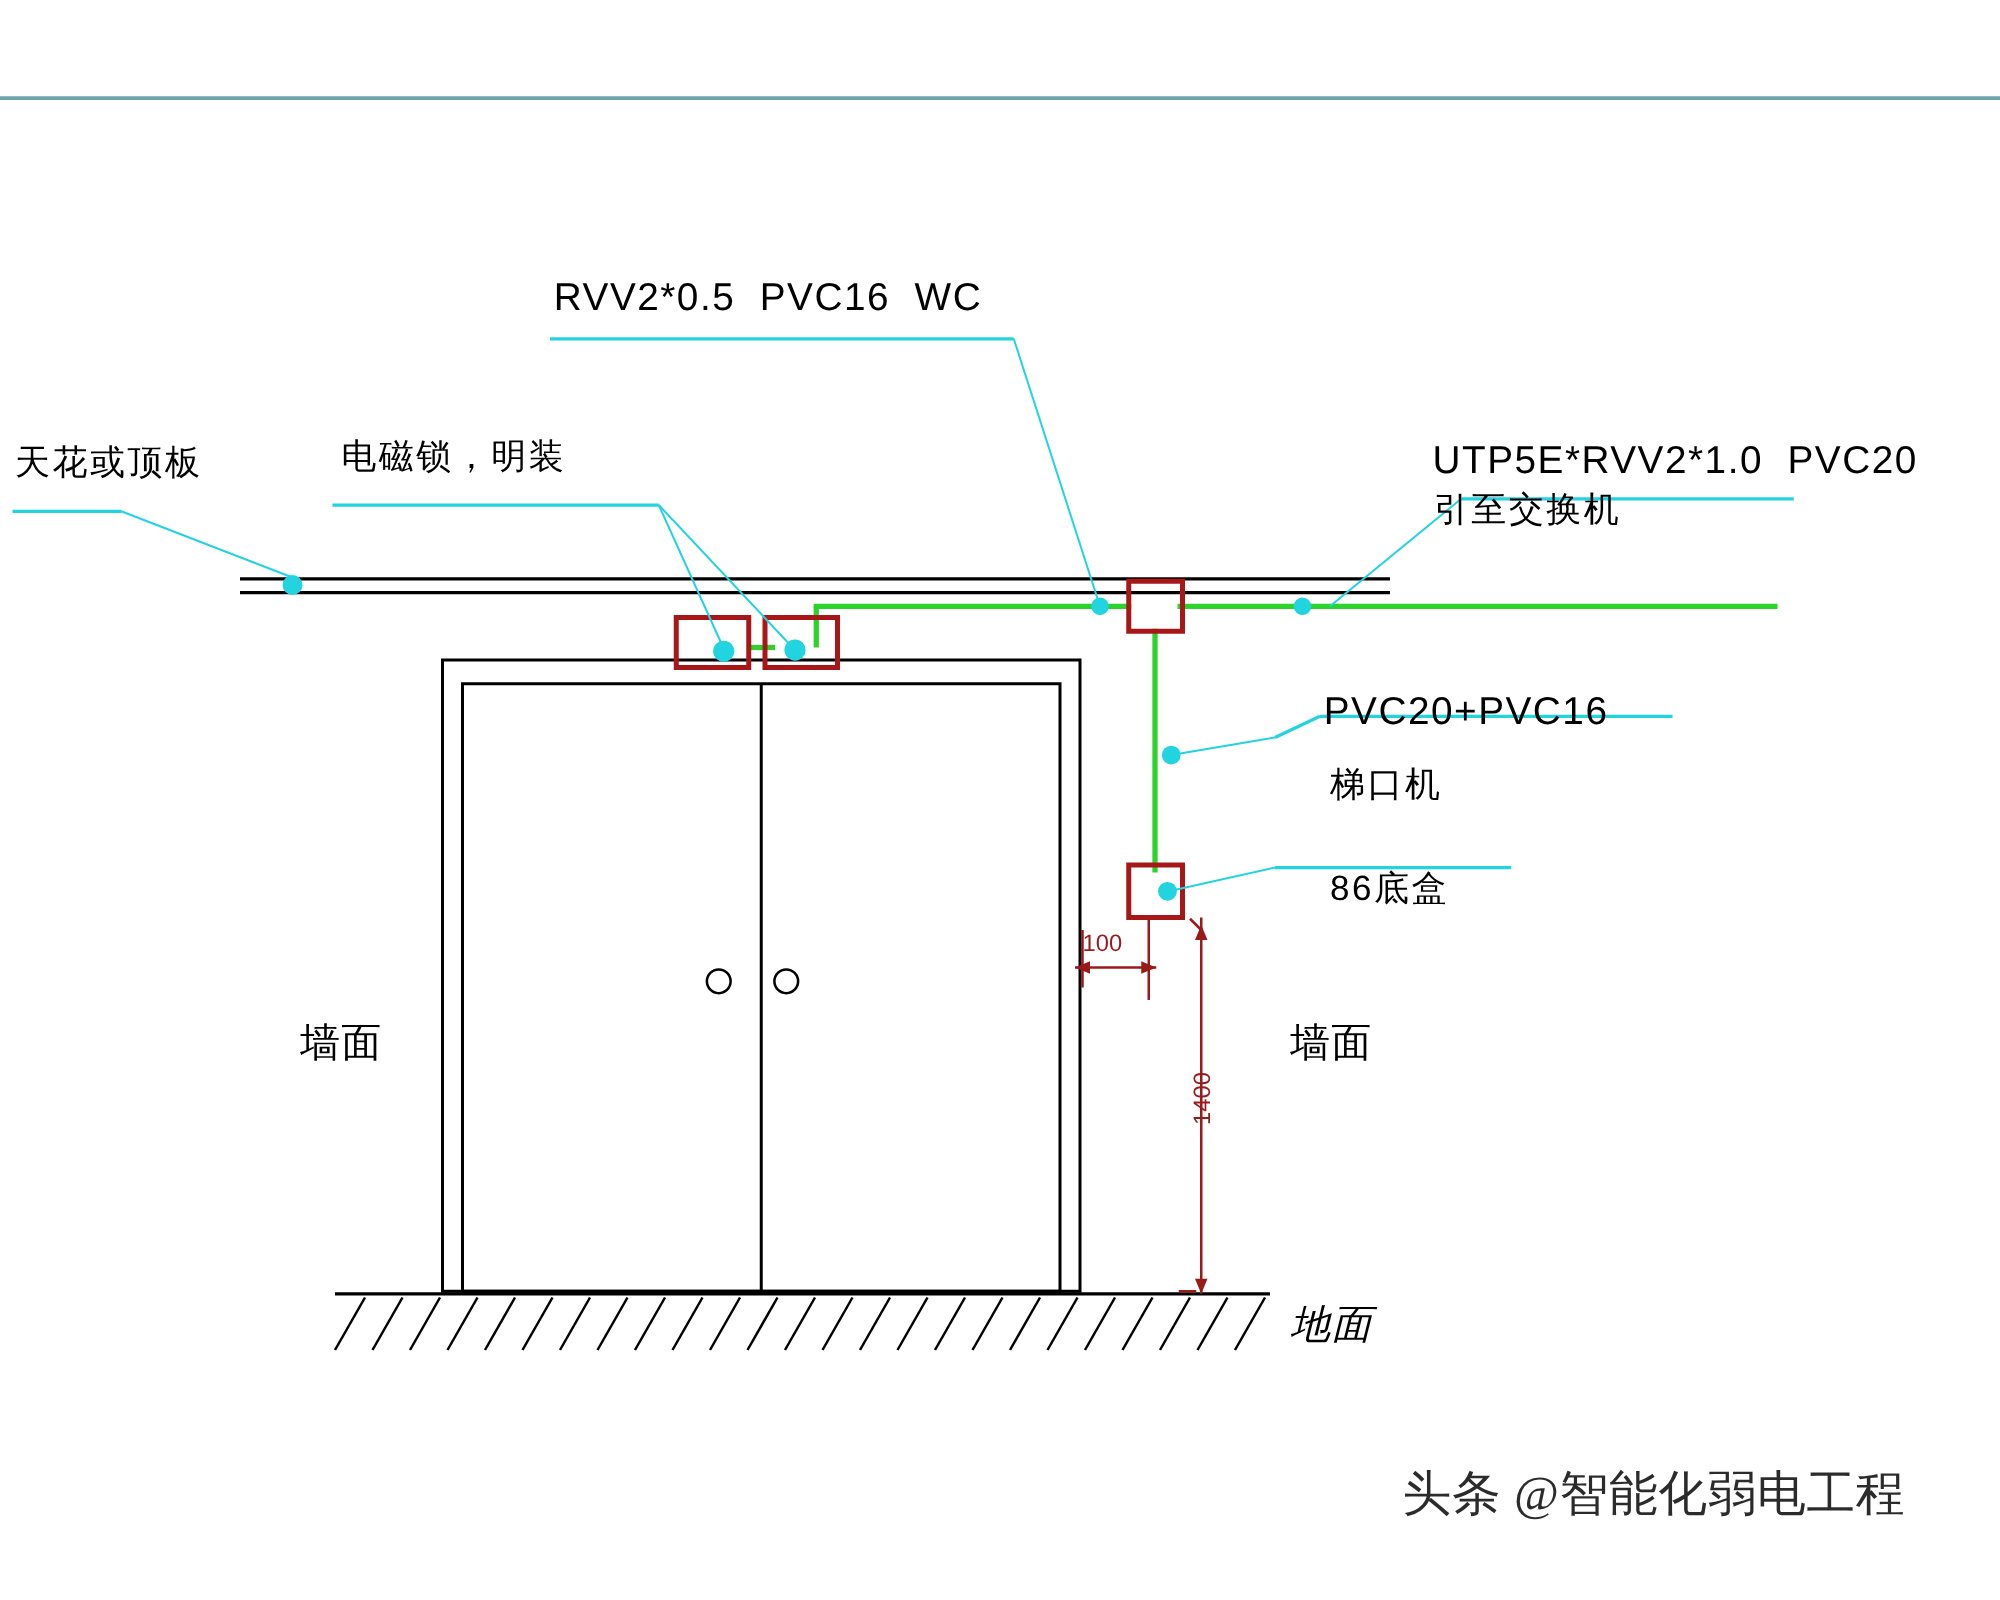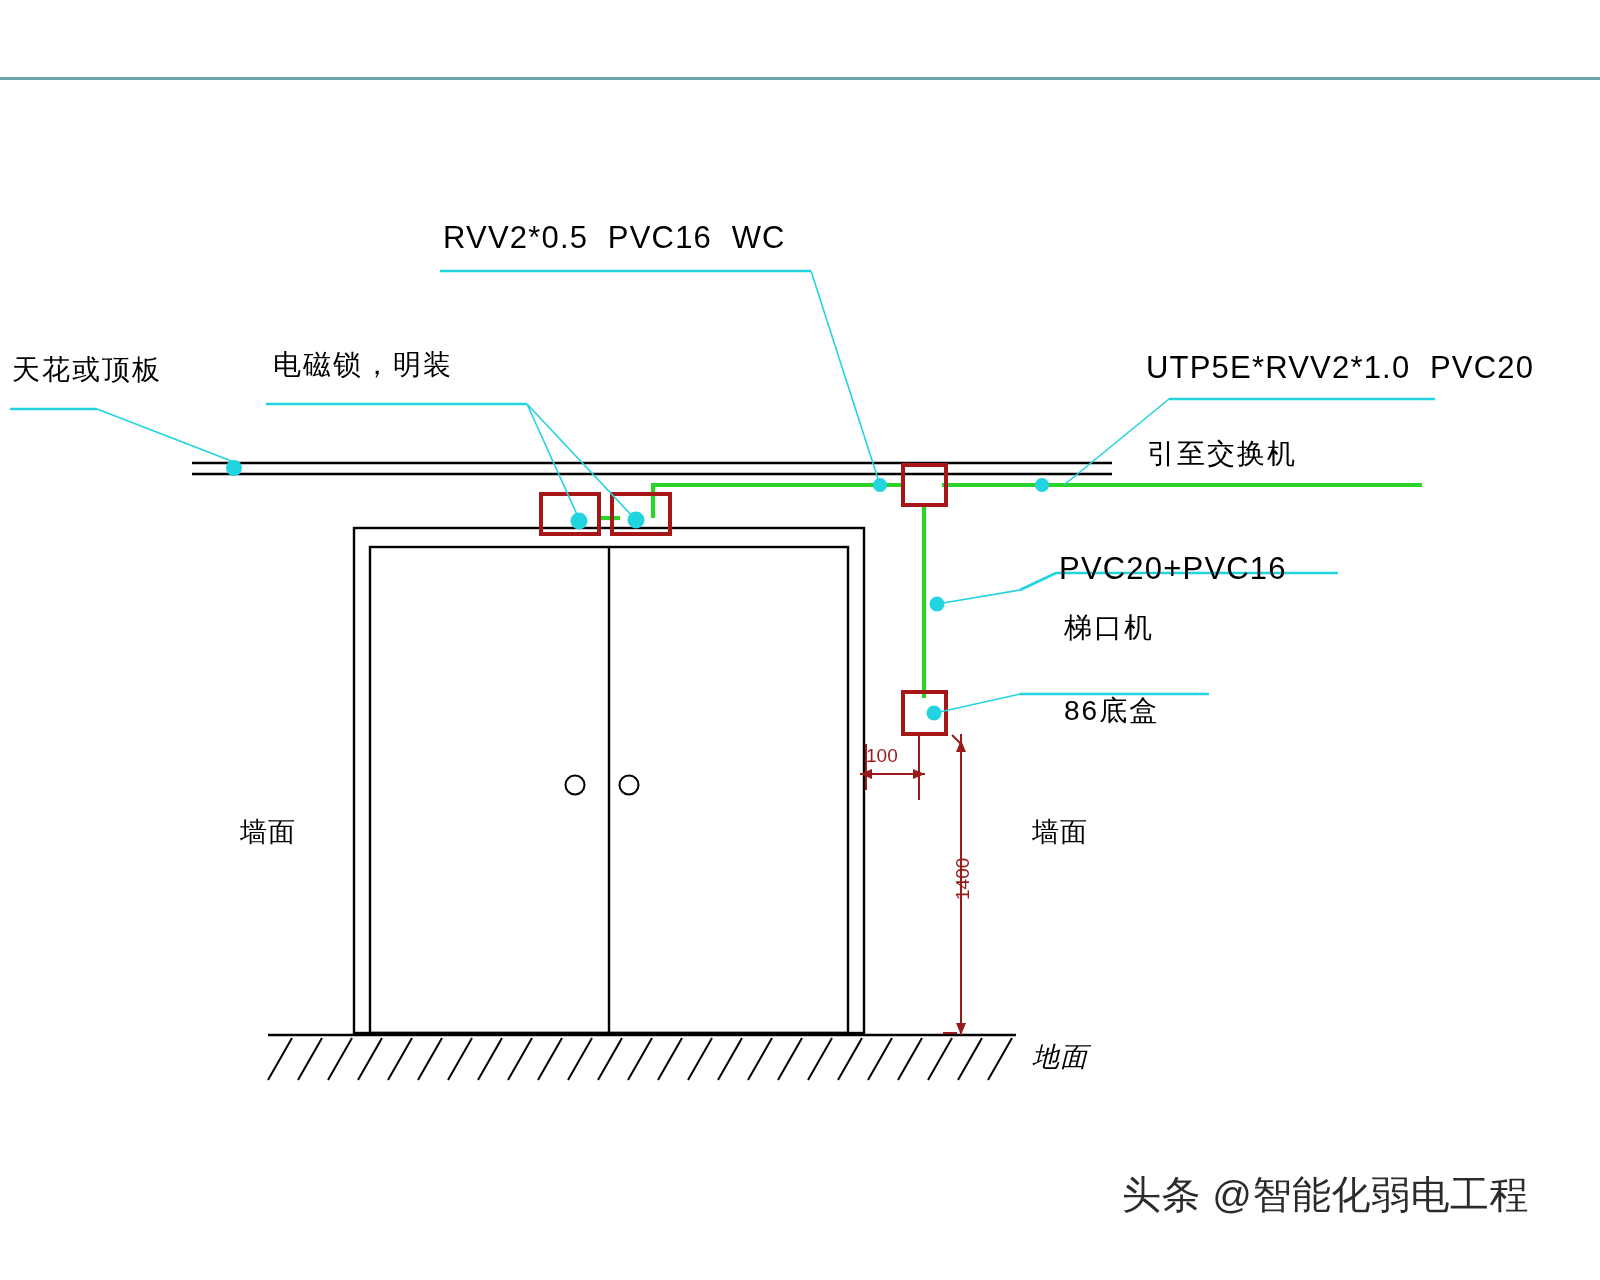--- a/index.html
+++ b/index.html
@@ -34,41 +34,41 @@
   .lbl-latin {
     font-size: 31px;
     letter-spacing: 1.2px;
     font-weight: 300;
   }
   .lbl-cjk {
     font-size: 28px;
     letter-spacing: 2px;
   }
   .lbl-cjk-sm {
-    font-size: 27px;
+    font-size: 32px;
     letter-spacing: 1px;
   }
   .dim-text {
     position: absolute;
     color: #9a1a1a;
     font-size: 19px;
     font-family: "Liberation Sans", sans-serif;
     white-space: pre;
   }
   .dim-text.vert {
     transform: rotate(-90deg);
     transform-origin: left top;
   }
   #watermark {
     position: absolute;
     left: 1122px;
     top: 1168px;
     font-size: 39px;
     color: #1a1a1a;
-    font-family: Liberation Sans, sans-serif;
+    font-family: Liberation Serif, serif;
     white-space: pre;
     opacity: 0.92;
     letter-spacing: 0.5px;
   }
   #topline {
     position: absolute;
     left: 0;
     top: 77px;
     width: 1600px;
     height: 3px;
@@ -223,21 +223,21 @@
   </svg>
 
   <div class="lbl lbl-latin" style="left:443px; top:222px;">RVV2*0.5  PVC16  WC</div>
 
   <div class="lbl lbl-cjk" style="left:12px; top:355px;">天花或顶板</div>
 
   <div class="lbl lbl-cjk" style="left:273px; top:350px;text-align:right;">电磁锁，明装</div>
 
   <div class="lbl lbl-latin" style="left:1146px; top:352px;text-align:center;">UTP5E*RVV2*1.0  PVC20</div>
 
-  <div class="lbl lbl-cjk" style="left:1147px; top:393px;margin-top:46px;">引至交换机</div>
+  <div class="lbl lbl-cjk" style="left:1147px; top:393px;">引至交换机</div>
 
   <div class="lbl lbl-latin" style="left:1059px; top:553px;">PVC20+PVC16</div>
 
   <div class="lbl lbl-cjk" style="left:1064px; top:613px;">梯口机</div>
 
   <div class="lbl lbl-cjk" style="left:1064px; top:696px;">86底盒</div>
 
   <div class="lbl lbl-cjk-sm" style="left:240px; top:818px;">墙面</div>
 
   <div class="lbl lbl-cjk-sm" style="left:1032px; top:818px;">墙面</div>

